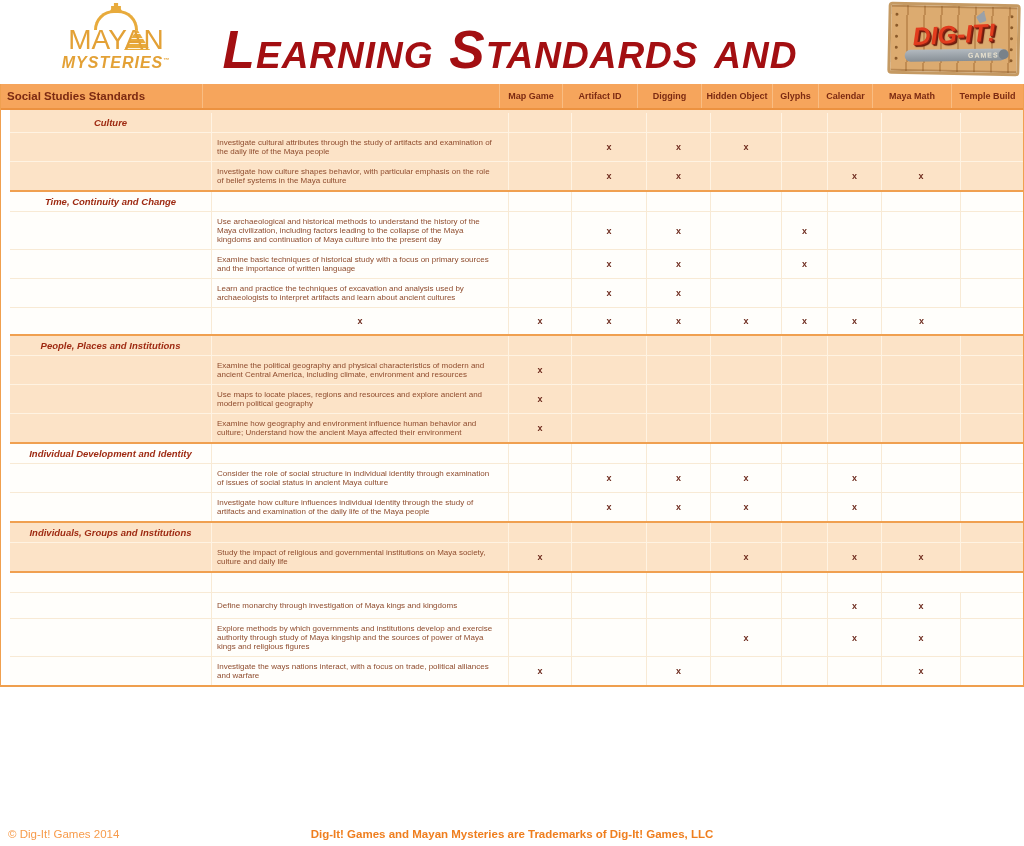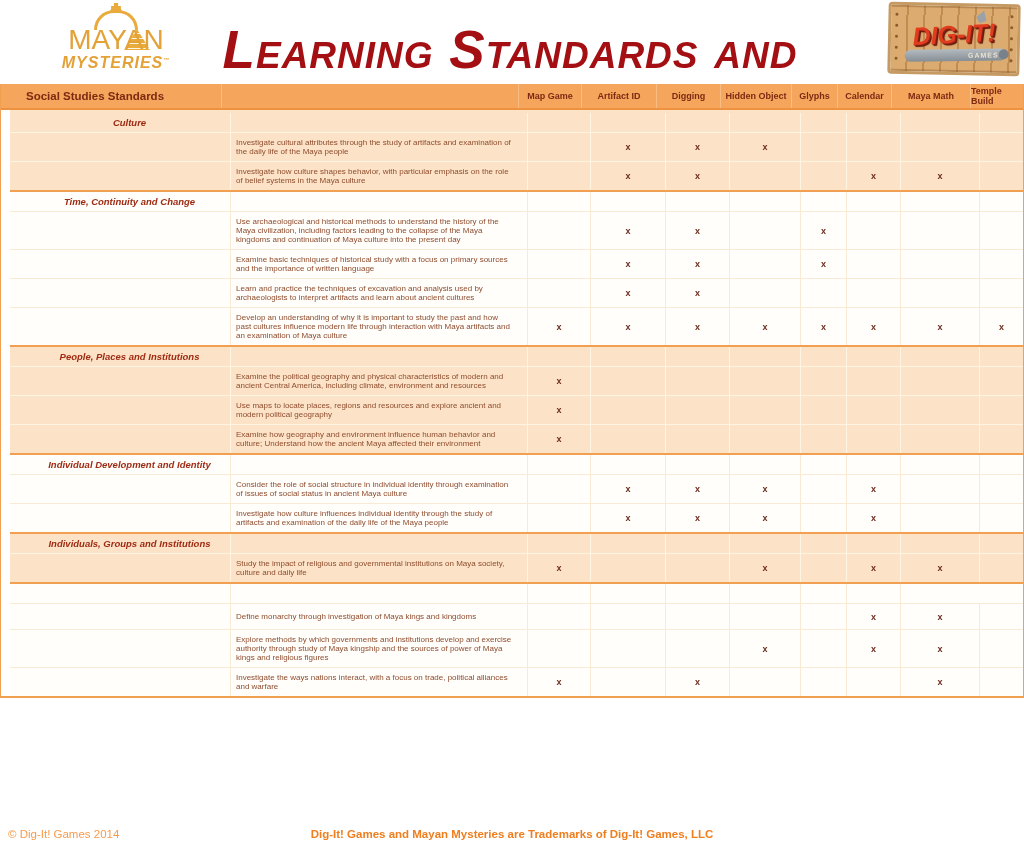--- a/index.html
+++ b/index.html
@@ -45,21 +45,21 @@
   .games-banner { position:absolute; bottom:11px; left:14px; right:10px; height:12px;
              background:linear-gradient(#b3bac0,#878f96); border-radius:7px; transform:rotate(-2deg);
              display:flex; align-items:center; justify-content:flex-end; padding-right:8px; }
   .games-banner span { font-size:7px; font-weight:bold; color:#e9e2cf; letter-spacing:1px; }
   .banner-knob { position:absolute; right:-2px; top:1px; width:10px; height:10px; border-radius:50%;
              background:#79828a; }
 
   
   .stable { position:absolute; left:0; top:84px; width:1024px;
              border-left:1px solid #f0a050; border-right:1px solid #f0a050; border-bottom:2px solid #ef9f4e; }
-  .row { display:grid; grid-template-columns:202px 297px 63px 75px 64px 71px 46px 54px 79px 1fr;padding-left:19px; }
+  .row { display:grid; grid-template-columns:202px 297px 63px 75px 64px 71px 46px 54px 79px 1fr; }
 
   .hrow { background:#f6a55c; height:26px; border-bottom:2px solid #ec9240; }
   .hcell { display:flex; align-items:center; justify-content:center;
              color:#7c2a12; font-weight:bold; font-size:9px; border-right:1px solid #f9bd83; }
   .hcell:last-child { border-right:none; }
   .corner-cell { justify-content:flex-start; padding-left:6px; font-size:11.5px; }
 
   .section { border-top:2px solid #f0a050;margin-left:9px; }
   .section.first { border-top:none; padding-top:3px; }
   .section.peach { background:#fce3c7; --grid:#fff3e2; }
@@ -209,21 +209,20 @@
             <div class="cell mark-cell">x</div>
             <div class="cell mark-cell">x</div>
             <div class="cell mark-cell"></div>
             <div class="cell mark-cell"></div>
             <div class="cell mark-cell"></div>
             <div class="cell mark-cell"></div>
             <div class="cell mark-cell"></div>
           </div>
           <div class="row drow">
             <div class="cell"></div>
-            <div class="cell desc-cell">Develop an understanding of why it is important to study the past and how past cultures influence modern life through interaction with Maya artifacts and an examination of Maya culture</div>
             <div class="cell mark-cell">x</div>
             <div class="cell mark-cell">x</div>
             <div class="cell mark-cell">x</div>
             <div class="cell mark-cell">x</div>
             <div class="cell mark-cell">x</div>
             <div class="cell mark-cell">x</div>
             <div class="cell mark-cell">x</div>
             <div class="cell mark-cell">x</div>
           </div>
         </div>

